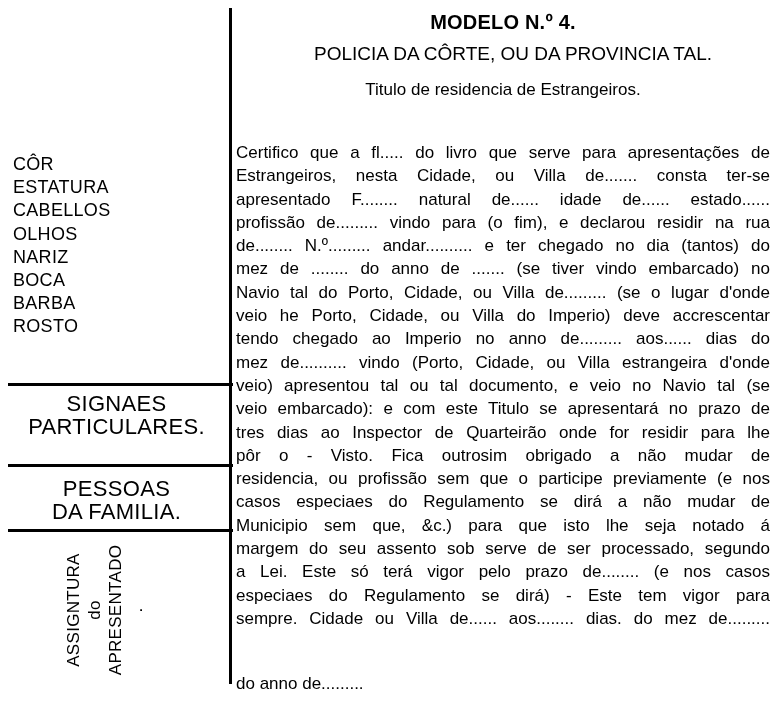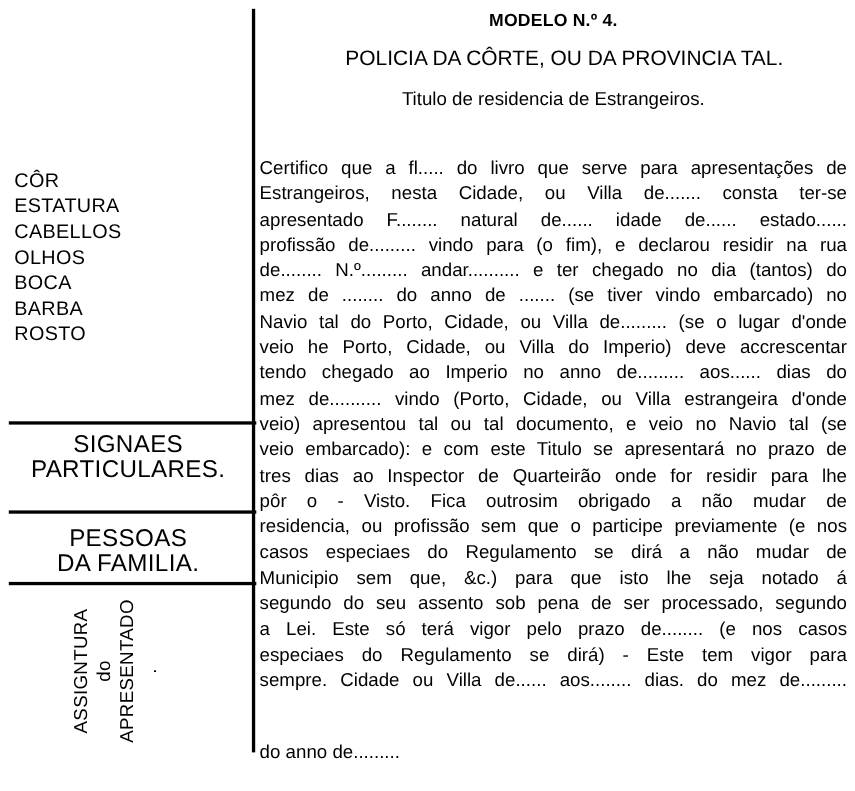--- a/index.html
+++ b/index.html
@@ -15,40 +15,41 @@
 
   .section{position:absolute;left:0;width:233px;text-align:center;font-size:22px;line-height:23px;letter-spacing:.3px;}
   .sec1{top:392px}.sec2{top:477px}
 
   .signature{position:absolute;left:30px;top:535px;width:150px;height:150px;
     display:flex;align-items:center;justify-content:center;}
   .signature .rot{transform:rotate(-90deg);text-align:center;font-size:17px;line-height:21px;letter-spacing:.3px;}
   .signature .rot div{white-space:nowrap;}
 
   .title{position:absolute;left:236px;top:11px;width:534px;text-align:center;
-    font-size:16px;font-weight:bold;letter-spacing:.2px;}
+    font-size:20px;font-weight:bold;letter-spacing:.2px;}
   .subtitle{position:absolute;left:246px;top:43px;width:534px;text-align:center;font-size:19px;}
   .subject{position:absolute;left:236px;top:80px;width:534px;text-align:center;font-size:17px;}
 
   .bodytext{position:absolute;left:236px;top:141px;width:534px;font-size:17px;line-height:23.3px;}
   .bline{text-align:justify;text-align-last:justify;}
   .bline:last-child{text-align-last:left;margin-top:42px;}
 </style>
 </head>
 <body>
 
 <div class="page">
 
   <div class="vrule"></div>
 
   <div class="traits">
       <div>CÔR</div>
       <div>ESTATURA</div>
       <div>CABELLOS</div>
       <div>OLHOS</div>
+      <div>NARIZ</div>
       <div>BOCA</div>
       <div>BARBA</div>
       <div>ROSTO</div>
     </div>
 
   <div class="hline hl1"></div>
 
   <div class="section sec1">
     <div>SIGNAES</div>
     <div>PARTICULARES.</div>
@@ -87,20 +88,20 @@
       <div class="bline">veio he Porto, Cidade, ou Villa do Imperio) deve accrescentar</div>
       <div class="bline">tendo chegado ao Imperio no anno de......... aos...... dias do</div>
       <div class="bline">mez de.......... vindo (Porto, Cidade, ou Villa estrangeira d'onde</div>
       <div class="bline">veio) apresentou tal ou tal documento, e veio no Navio tal (se</div>
       <div class="bline">veio embarcado): e com este Titulo se apresentará no prazo de</div>
       <div class="bline">tres dias ao Inspector de Quarteirão onde for residir para lhe</div>
       <div class="bline">pôr o - Visto. Fica outrosim obrigado a não mudar de</div>
       <div class="bline">residencia, ou profissão sem que o participe previamente (e nos</div>
       <div class="bline">casos especiaes do Regulamento se dirá a não mudar de</div>
       <div class="bline">Municipio sem que, &amp;c.) para que isto lhe seja notado á</div>
-      <div class="bline">segundo do seu assento sob pena de ser processado, segundo</div>
+      <div class="bline">margem do seu assento sob serve de ser processado, segundo</div>
       <div class="bline">a Lei. Este só terá vigor pelo prazo de........ (e nos casos</div>
       <div class="bline">especiaes do Regulamento se dirá) - Este tem vigor para</div>
       <div class="bline">sempre. Cidade ou Villa de...... aos........ dias. do mez de.........</div>
       <div class="bline">do anno de.........</div>
     </div>
 
 </div>
 
 </body></html>

